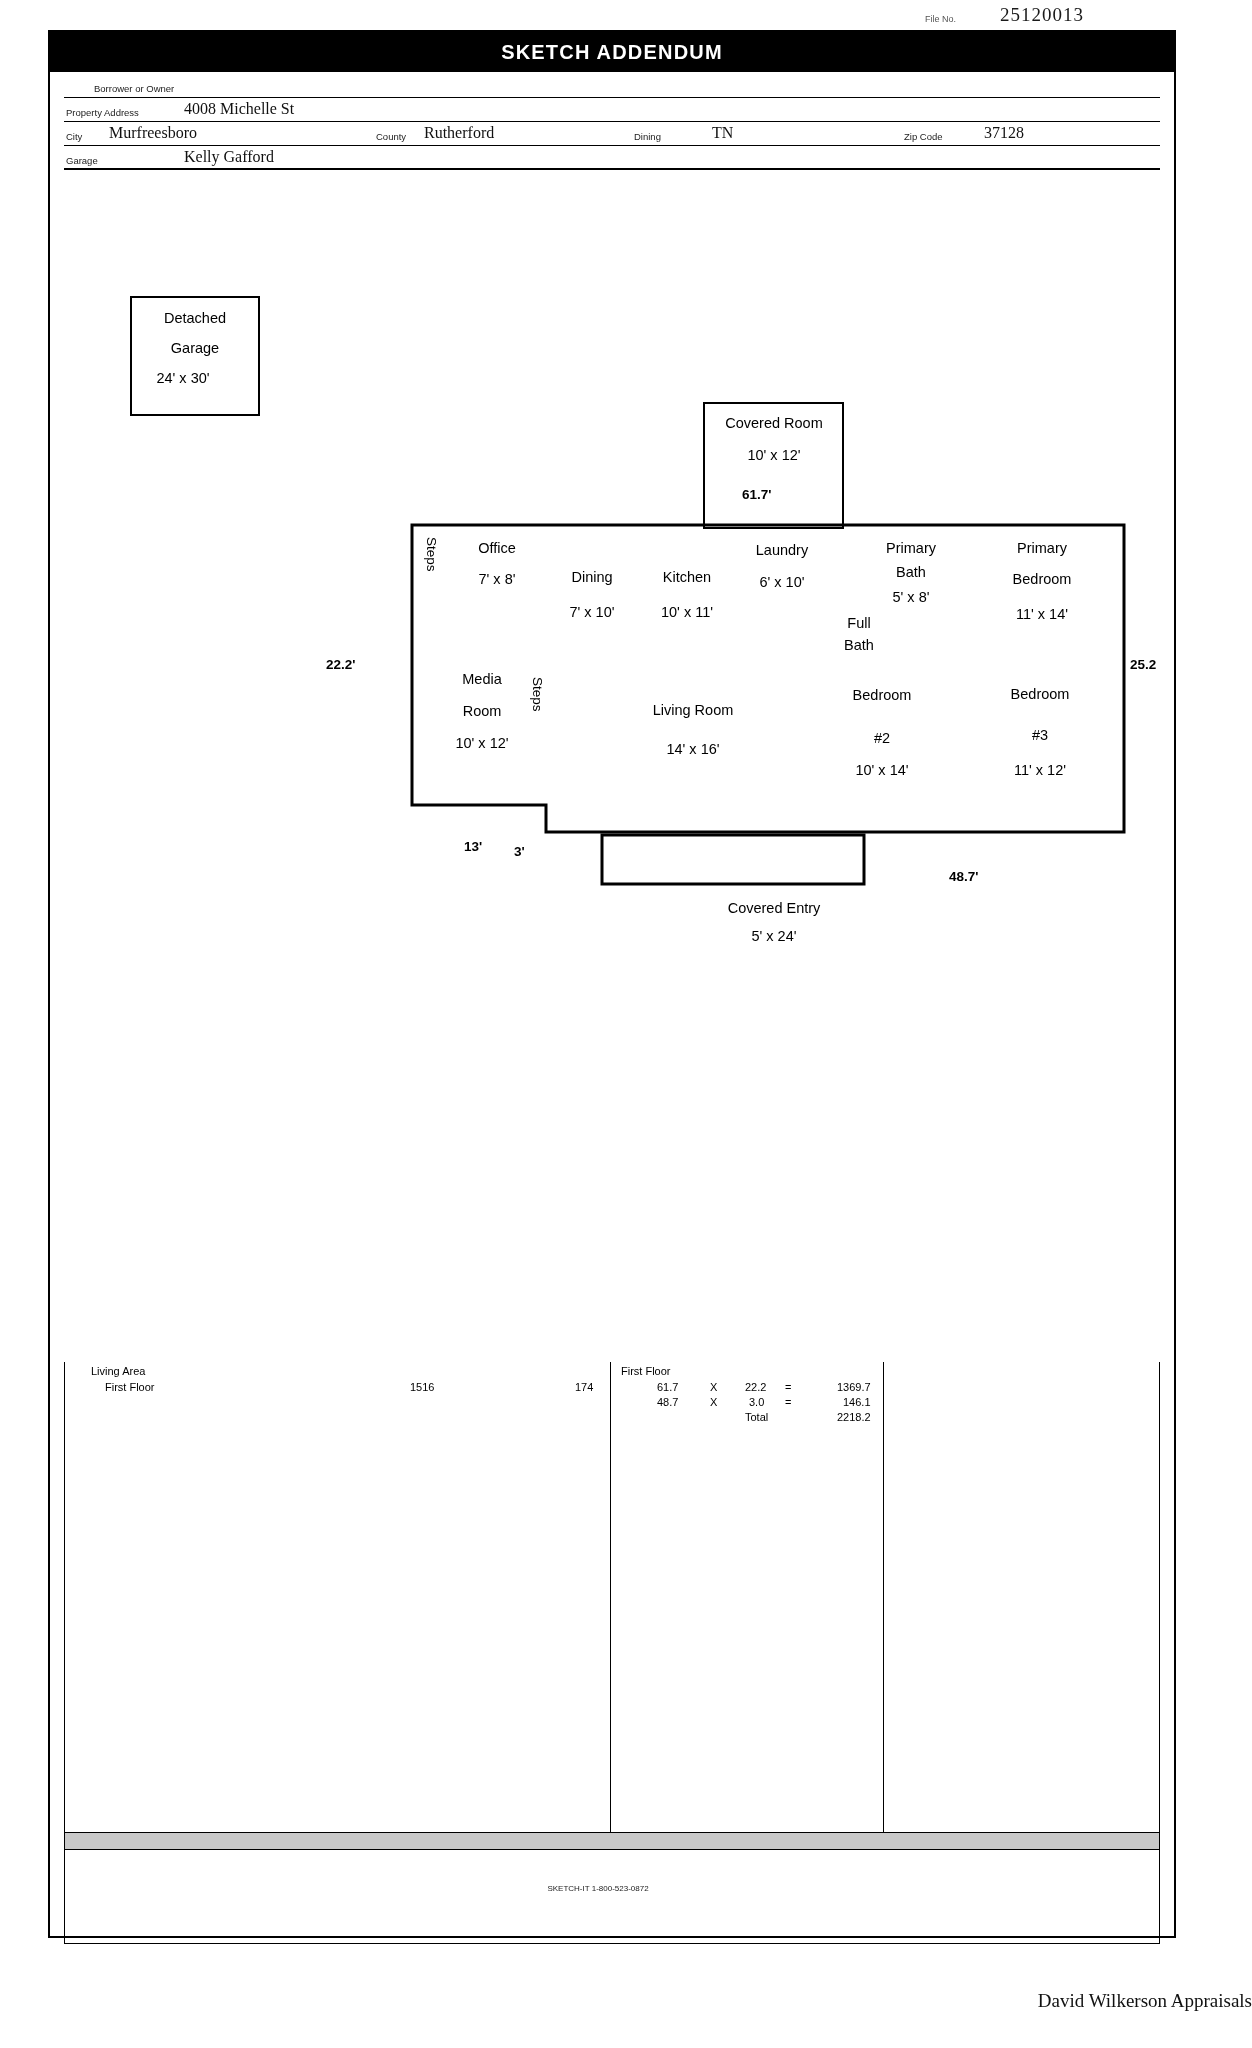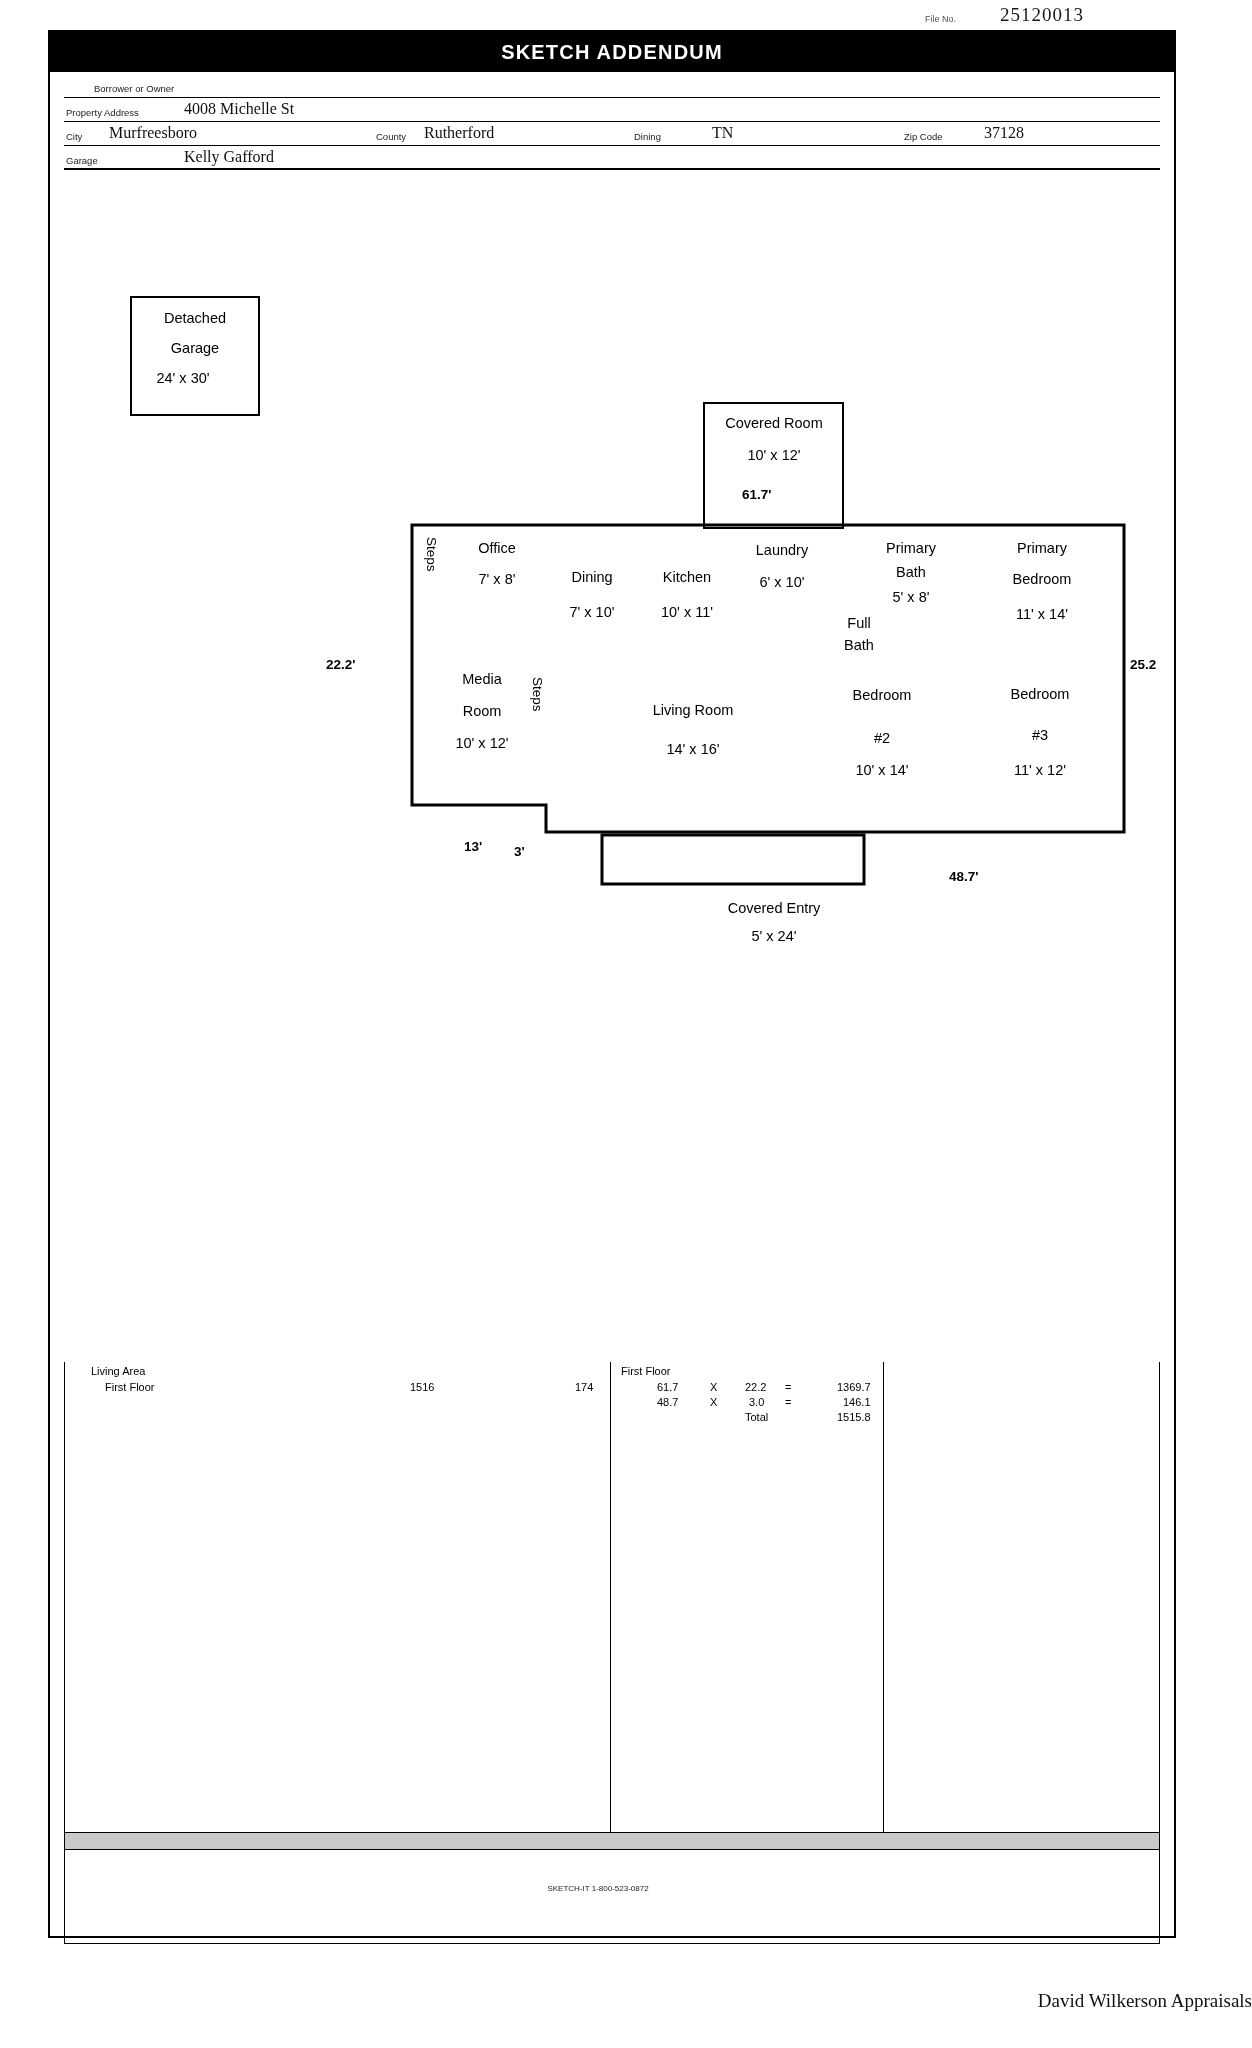--- a/index.html
+++ b/index.html
@@ -351,21 +351,21 @@
         <div class="sm" style="left:720px; top:19px;">=</div>
         <div class="sm" style="left:772px; top:19px;">1369.7</div>
 
         <div class="sm" style="left:592px; top:34px;">48.7</div>
         <div class="sm" style="left:645px; top:34px;">X</div>
         <div class="sm" style="left:684px; top:34px;">3.0</div>
         <div class="sm" style="left:720px; top:34px;">=</div>
         <div class="sm" style="left:778px; top:34px;">146.1</div>
 
         <div class="sm" style="left:680px; top:49px;">Total</div>
-        <div class="sm" style="left:772px; top:49px;">1515.8</div>
+        <div class="sm" style="left:772px; top:49px;">2218.2</div>
       </div>
 
       <div class="sum-foot"></div>
     </div>
 
     <div class="sketchit">SKETCH-IT 1-800-523-0872</div>
   </div>
 
   <div class="footer-name">David Wilkerson Appraisals</div>
 </div>

